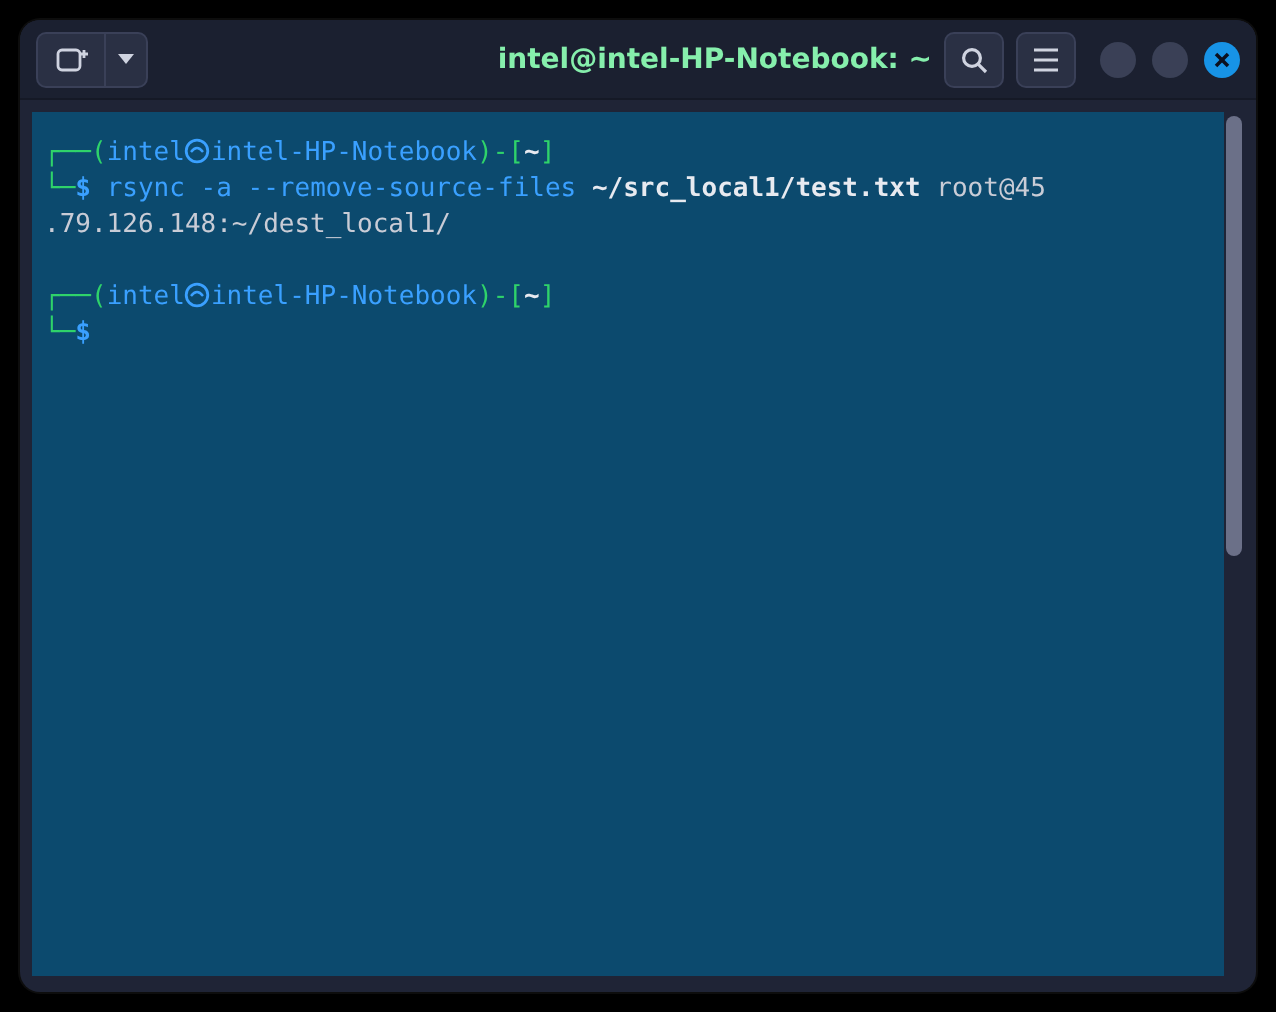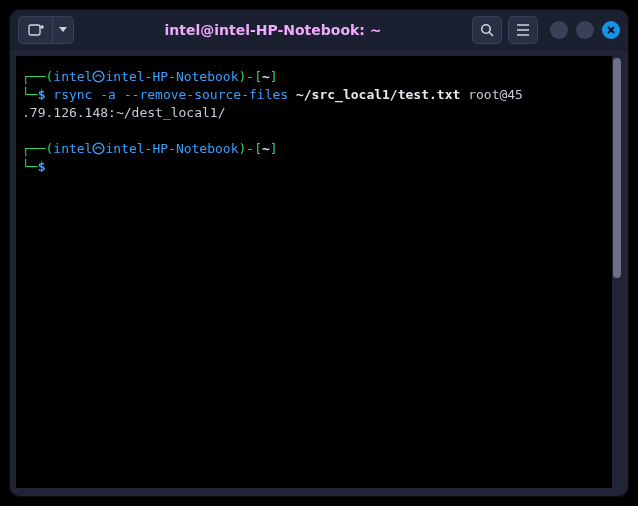--- a/index.html
+++ b/index.html
@@ -52,22 +52,22 @@
     border-radius: 5px 0 0 5px;
     border-right: none;
   }
   .tb-btn.dropdown {
     width: 22px;
     border-radius: 0 5px 5px 0;
     font-size: 10px;
   }
   .tb-title {
     flex: 1;
-    text-align: center;
-    color: #f0abfc;
+    text-align: right;
+    color: #86efac;
     font-weight: 600;
     font-size: 14px;
     font-family: "DejaVu Sans", "Arial", sans-serif;
   }
   .tb-right {
     display: flex;
     align-items: center;
     gap: 6px;
   }
   .icon-btn {
@@ -102,21 +102,21 @@
   }
   .win-circle.close svg { color: #0b1020; }
   .terminal-wrap {
     flex: 1;
     display: flex;
     position: relative;
     padding: 6px 6px 8px 6px;
   }
   .terminal {
     flex: 1;
-    background: #000000;
+    background: #0c4a6e;
     color: #c9ccd6;
     padding: 12px 6px 12px 6px;
     white-space: pre-wrap;
     word-break: break-all;
     line-height: 1.38;
     font-size: 13px;
   }
   .scrollbar {
     width: 10px;
     background: transparent;

